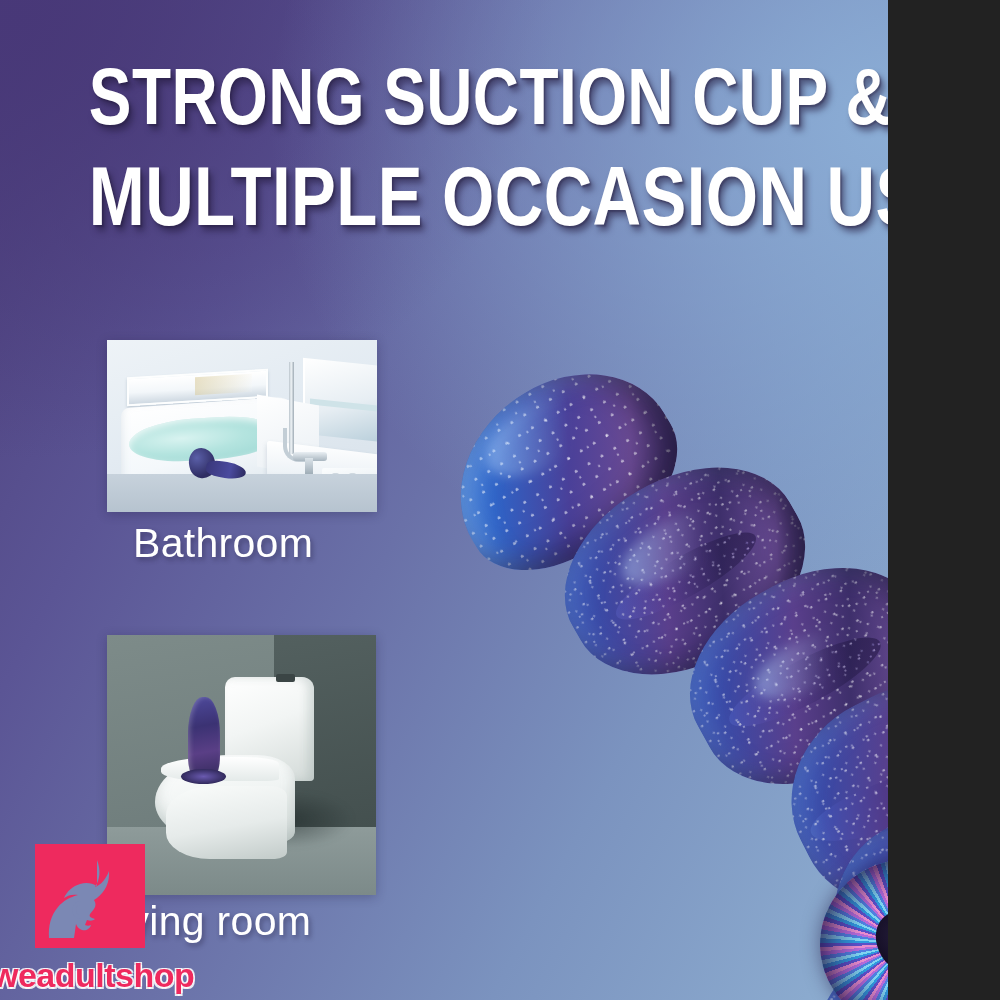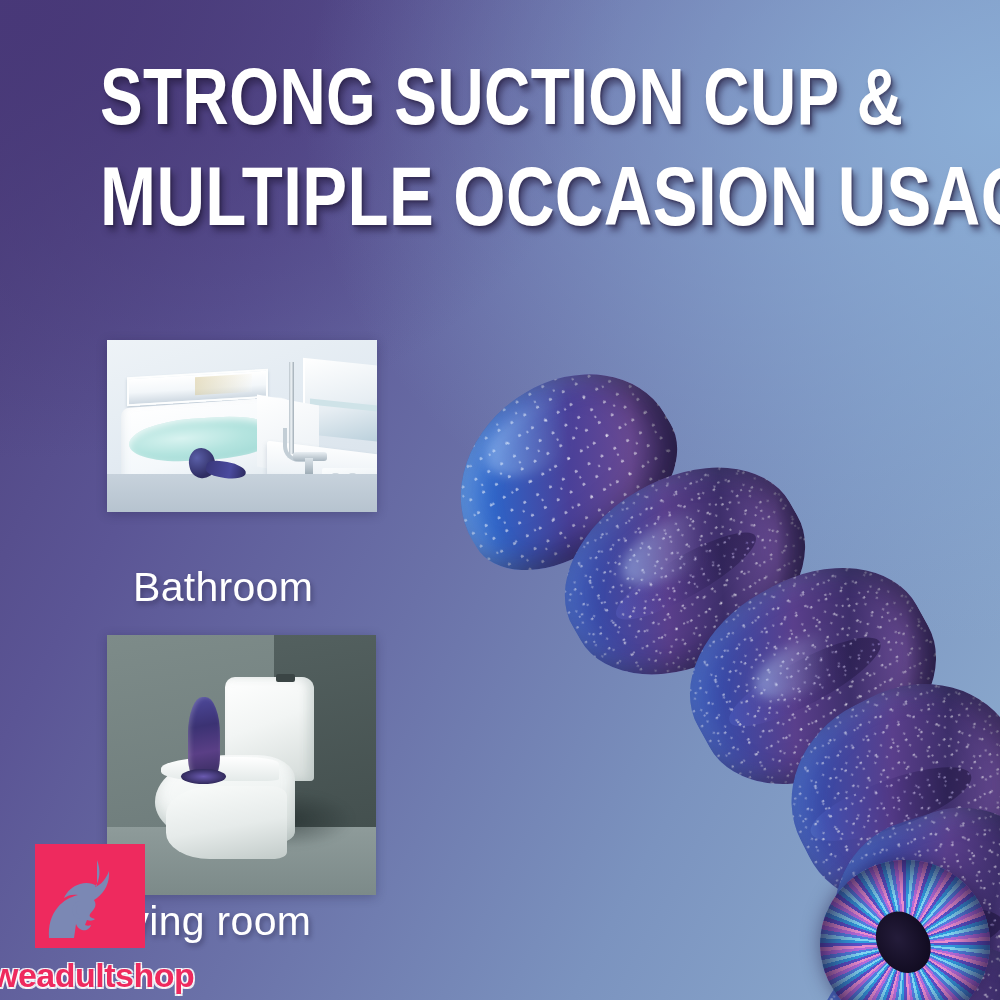--- a/index.html
+++ b/index.html
@@ -1,17 +1,17 @@
 <!DOCTYPE html>
 <html><head>
 <meta charset="utf-8">
 <style>
   html,body{margin:0;padding:0;background:#222;}
   #stage{
-    position:relative;width:1000px;height:1000px;overflow:hidden;
+    position:relative;width:888px;height:1000px;overflow:hidden;
     font-family:"Liberation Sans",sans-serif;
     background:
       radial-gradient(120% 90% at 100% 12%, rgba(140,175,215,.95) 0%, rgba(140,175,215,0) 58%),
       radial-gradient(110% 80% at 2% 2%, rgba(72,56,120,.98) 0%, rgba(72,56,120,0) 55%),
       linear-gradient(118deg,#4b3d79 0%,#5b5595 26%,#6a71a8 48%,#7b93bf 72%,#8fb0d2 100%);
   }
 
   
   .headline{
     position:absolute;left:0;right:0;top:58px;text-align:center;
@@ -29,21 +29,21 @@
   
   .panel{position:absolute;overflow:hidden;box-shadow:0 2px 10px rgba(30,25,60,.28);}
   #panel-bath{left:107px;top:340px;width:270px;height:172px;background:#dfe7ee;}
   #panel-toilet{left:107px;top:635px;width:269px;height:260px;background:#7f8c8a;}
 
   .caption{
     position:absolute;color:#fff;font-size:41px;font-weight:400;
     letter-spacing:.3px;white-space:nowrap;
     text-shadow:2px 3px 5px rgba(35,30,65,.45);
   }
-  #cap-bath{left:133px;top:520px;margin-top:44px;}
+  #cap-bath{left:133px;top:520px;}
   #cap-living{left:96px;top:898px;}
 
   
   .bath-wall{position:absolute;inset:0;
     background:linear-gradient(160deg,#eef3f7 0%,#e3ebf2 45%,#d6e0e9 100%);}
   .bath-winstrip{position:absolute;left:20px;top:33px;width:137px;height:25px;
     background:linear-gradient(180deg,#ffffff 0%,#f3f7fa 55%,#cfd9e2 100%);
     border:2px solid #fdfefe;transform:skewY(-3.5deg);
     box-shadow:0 2px 3px rgba(120,140,160,.35);}
   .bath-winstrip:after{content:"";position:absolute;left:48%;top:8%;width:42%;height:70%;

